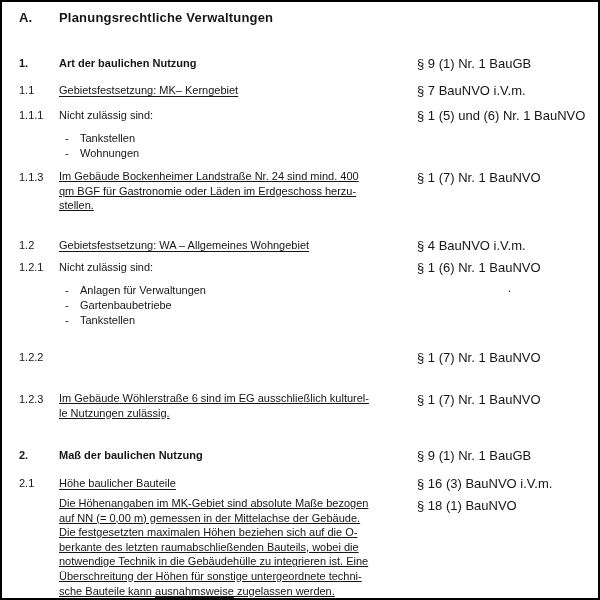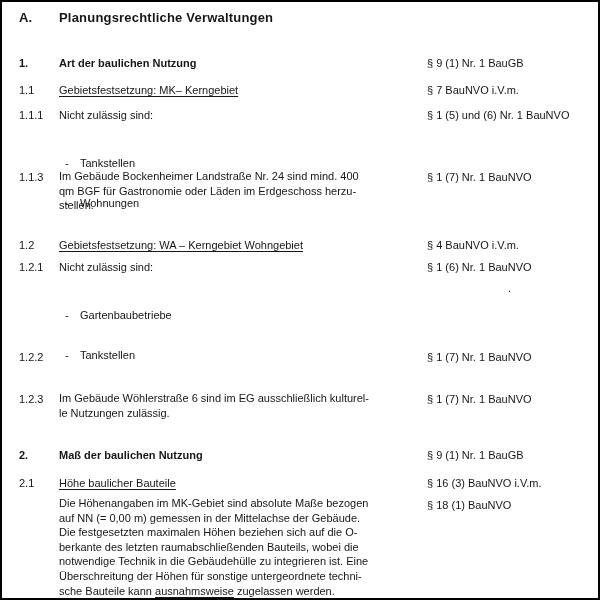--- a/index.html
+++ b/index.html
@@ -9,33 +9,34 @@
     box-sizing:border-box;
     background:#ffffff;
     border:2px solid #000000;
     font-family:"Liberation Sans","DejaVu Sans",sans-serif;
     color:#161616;
     overflow:hidden;
   }
   .row{position:absolute;left:0;width:100%;height:0;}
   .num{position:absolute;left:17px;top:0;font-size:11px;line-height:15px;white-space:pre;}
   .body{position:absolute;left:57px;top:0;font-size:11px;line-height:15px;white-space:pre;}
-  .ref{position:absolute;left:425px;top:0;font-size:11px;line-height:15px;white-space:pre;}
+  .ref{position:absolute;left:415px;top:0;font-size:13px;line-height:15px;white-space:pre;}
   .bold{font-weight:bold;}
   .u{text-decoration:underline;text-underline-offset:2px;text-align:center;}
   .title-num{position:absolute;left:17px;top:0;font-size:13px;font-weight:bold;line-height:16px;}
   .title-text{position:absolute;left:57px;top:0;font-size:13px;font-weight:bold;line-height:16px;letter-spacing:0.2px;}
   .para{
     position:absolute;left:57px;
     font-size:11px;line-height:14.6px;
     white-space:pre;
     width:372px;
+    text-decoration:underline;
   }
   .bullets{position:absolute;left:63px;font-size:11px;line-height:15.2px;}
-  .bullet-line{white-space:pre;margin-top:25px;}
+  .bullet-line{white-space:pre;}
   .dash{display:inline-block;width:15px;}
   .stray{position:absolute;font-size:11px;line-height:11px;}
 </style>
 </head>
 <body>
 
 <div class="page">
 
   <div class="row" style="top:8px">
     <span class="title-num">A.</span>
@@ -67,31 +68,32 @@
   <div class="row" style="top:168px">
     <span class="num">1.1.3</span>
     <span class="ref">§ 1 (7) Nr. 1 BauNVO</span>
   </div>
   <div class="para" style="top:167px">Im Gebäude Bockenheimer Landstraße Nr. 24 sind mind. 400
 qm BGF für Gastronomie oder Läden im Erdgeschoss herzu-
 stellen.</div>
 
   <div class="row" style="top:236px">
     <span class="num">1.2</span>
-    <span class="body u">Gebietsfestsetzung: WA – Kerngebiet Wohngebiet</span>
+    <span class="body u">Gebietsfestsetzung: WA – Allgemeines Wohngebiet</span>
     <span class="ref">§ 4 BauNVO i.V.m.</span>
   </div>
 
   <div class="row" style="top:258px">
     <span class="num">1.2.1</span>
     <span class="body">Nicht zulässig sind:</span>
     <span class="ref">§ 1 (6) Nr. 1 BauNVO</span>
   </div>
   <span class="stray" style="top:281px;left:506px">.</span>
   <div class="bullets" style="top:281px">
+    <div class="bullet-line"><span class="dash">-</span><span>Anlagen für Verwaltungen</span></div>
     <div class="bullet-line"><span class="dash">-</span><span>Gartenbaubetriebe</span></div>
     <div class="bullet-line"><span class="dash">-</span><span>Tankstellen</span></div>
   </div>
 
   <div class="row" style="top:348px">
     <span class="num">1.2.2</span>
     <span class="ref">§ 1 (7) Nr. 1 BauNVO</span>
   </div>
 
   <div class="row" style="top:390px">

